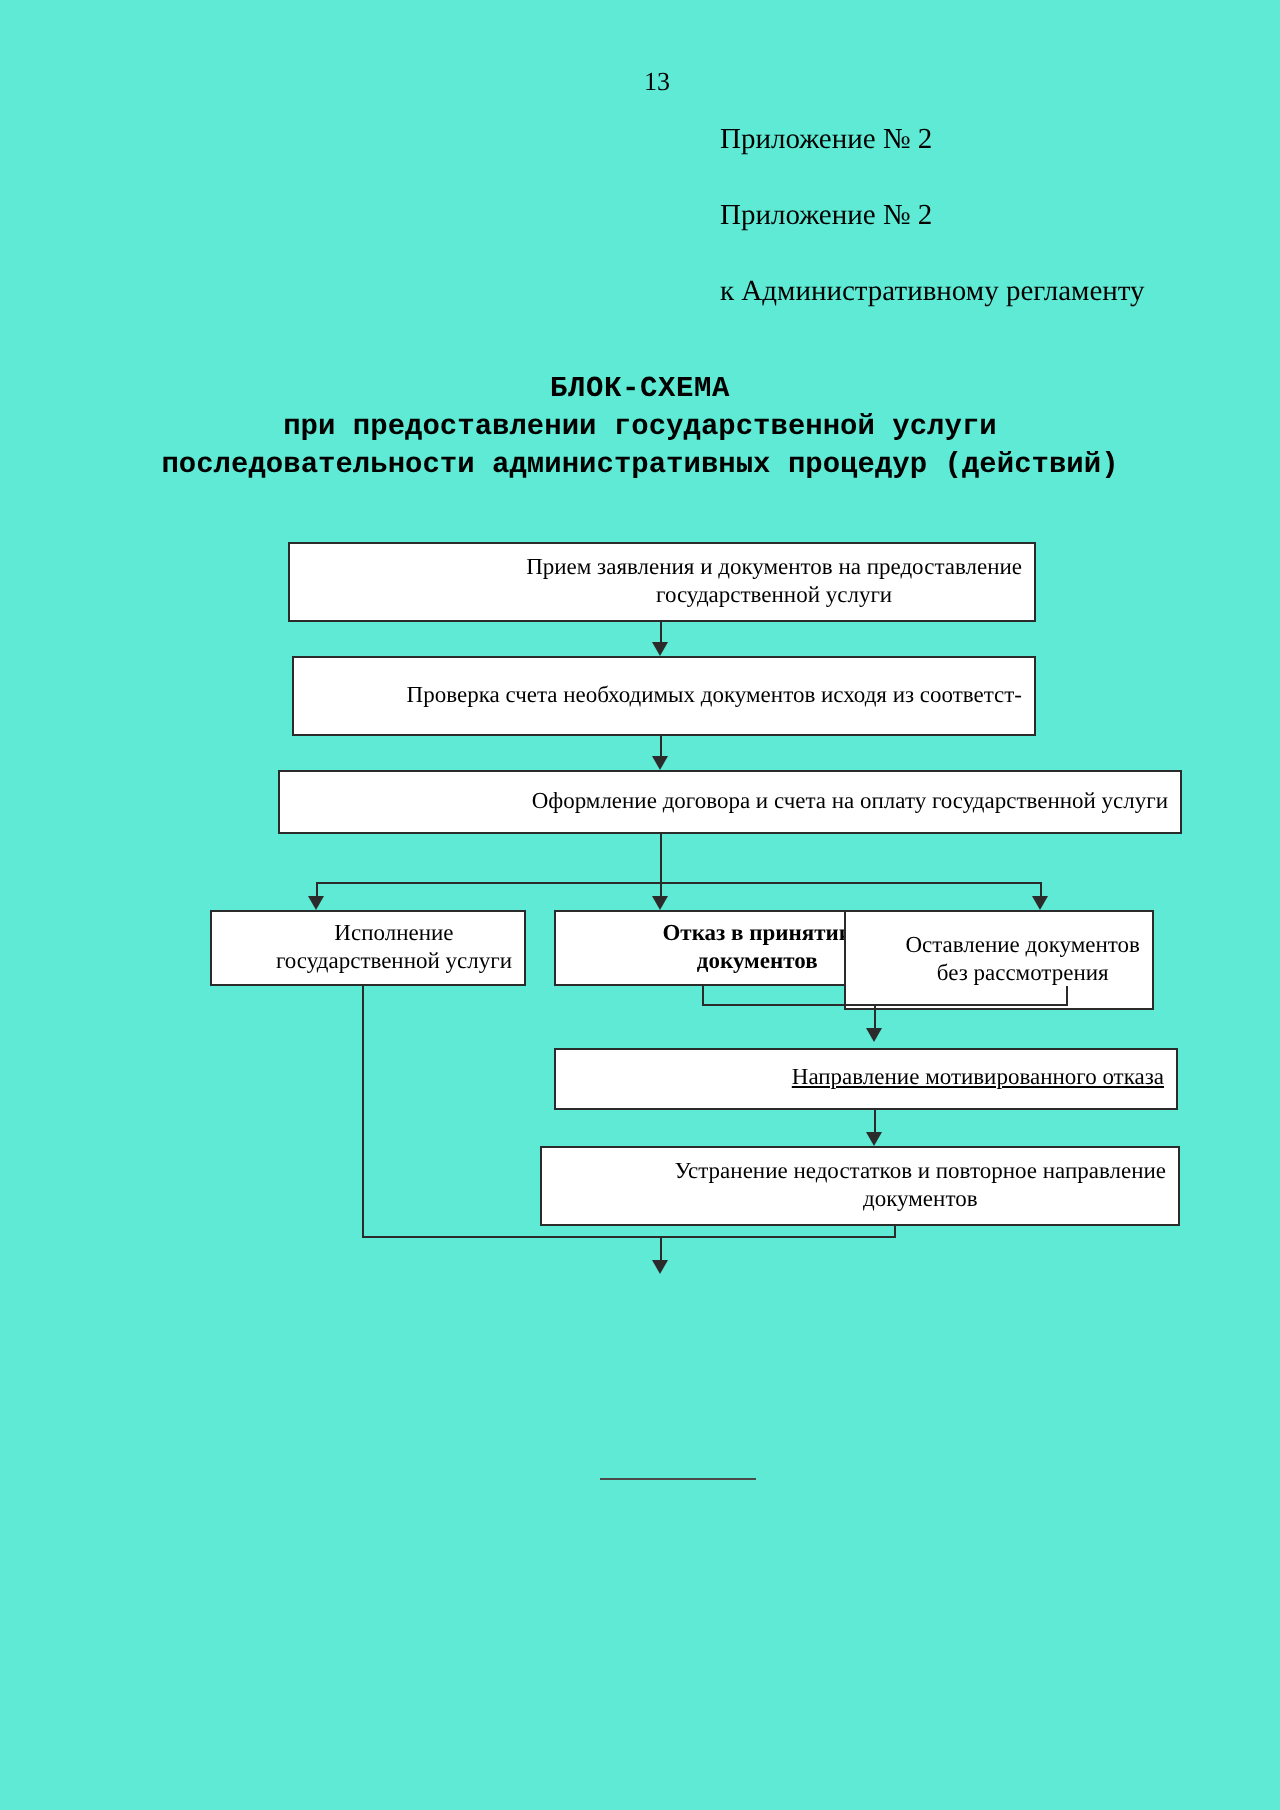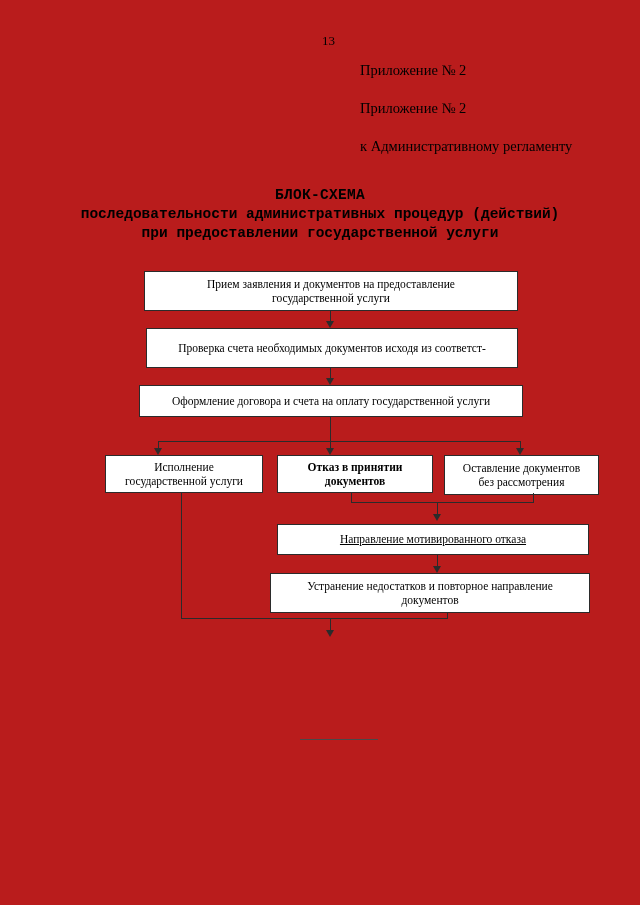--- a/index.html
+++ b/index.html
@@ -4,21 +4,21 @@
 <style>
   html, body {
     margin: 0;
     padding: 0;
     background: #ffffff;
   }
   .page {
     position: relative;
     width: 640px;
     height: 905px;
-    background: #b91c1c;
+    background: #5eead4;
     font-family: "Liberation Serif", "DejaVu Serif", serif;
     color: #000000;
     overflow: hidden;
   }
 
   
   .page-number {
     position: absolute;
     left: 322px;
     top: 33px;
@@ -53,21 +53,21 @@
   
   .chart { position: absolute; left: 0; top: 0; width: 640px; height: 905px; }
 
   .node {
     position: absolute;
     box-sizing: border-box;
     border: 1px solid #2b2b2b;
     background: #ffffff;
     display: flex;
     align-items: center;
-    justify-content: center;
+    justify-content: flex-end;
     text-align: center;
     font-size: 11.5px;
     line-height: 14.5px;
     padding: 2px 6px;
   }
 
   
   .ln {
     position: absolute;
     background: #2b2b2b;
@@ -99,22 +99,22 @@
 <div class="page">
 
   <div class="page-number">13</div>
 
   <div class="hdr-line hdr-1">Приложение № 2</div>
   <div class="hdr-line hdr-2">Приложение № 2</div>
   <div class="hdr-line hdr-3">к Административному регламенту</div>
 
   <div class="title-block">
     <div class="t-main">БЛОК-СХЕМА</div>
+    <div>при предоставлении государственной услуги</div>
     <div>последовательности административных процедур (действий)</div>
-    <div>при предоставлении государственной услуги</div>
   </div>
 
   <div class="chart">
 
     <div class="node" style="left:144px; top:271px; width:374px; height:40px;">
       <div>
         <div>Прием заявления и документов на предоставление</div>
         <div>государственной услуги</div>
       </div>
     </div>
@@ -124,21 +124,21 @@
 
     <div class="node" style="left:146px; top:328px; width:372px; height:40px;">
       <div>
         <div>Проверка счета необходимых документов исходя из соответст-</div>
       </div>
     </div>
 
     <div class="ln v" style="left:330px; top:368px; height:12px;"></div>
     <div class="arrow" style="left:326px; top:378px;"></div>
 
-    <div class="node" style="left:139px; top:385px; width:384px; height:32px;">
+    <div class="node" style="left:139px; top:385px; width:452px; height:32px;">
       <div>Оформление договора и счета на оплату государственной услуги</div>
     </div>
 
     <div class="ln v" style="left:330px; top:417px; height:24px;"></div>
     <div class="ln h" style="left:158px; top:441px; width:363px;"></div>
     <div class="ln v" style="left:158px; top:441px; height:8px;"></div>
     <div class="ln v" style="left:330px; top:441px; height:8px;"></div>
     <div class="ln v" style="left:520px; top:441px; height:8px;"></div>
     <div class="arrow" style="left:154px; top:448px;"></div>
     <div class="arrow" style="left:326px; top:448px;"></div>
@@ -151,21 +151,21 @@
       </div>
     </div>
 
     <div class="node" style="left:277px; top:455px; width:156px; height:38px;font-weight:bold;">
       <div>
         <div>Отказ в принятии</div>
         <div>документов</div>
       </div>
     </div>
 
-    <div class="node" style="left:444px; top:455px; width:155px; height:40px;">
+    <div class="node" style="left:422px; top:455px; width:155px; height:50px;">
       <div>
         <div>Оставление документов</div>
         <div>без рассмотрения</div>
       </div>
     </div>
 
     <div class="ln v" style="left:351px; top:493px; height:9px;"></div>
     <div class="ln v" style="left:533px; top:493px; height:9px;"></div>
     <div class="ln h" style="left:351px; top:502px; width:183px;"></div>
     <div class="ln v" style="left:437px; top:502px; height:14px;"></div>

